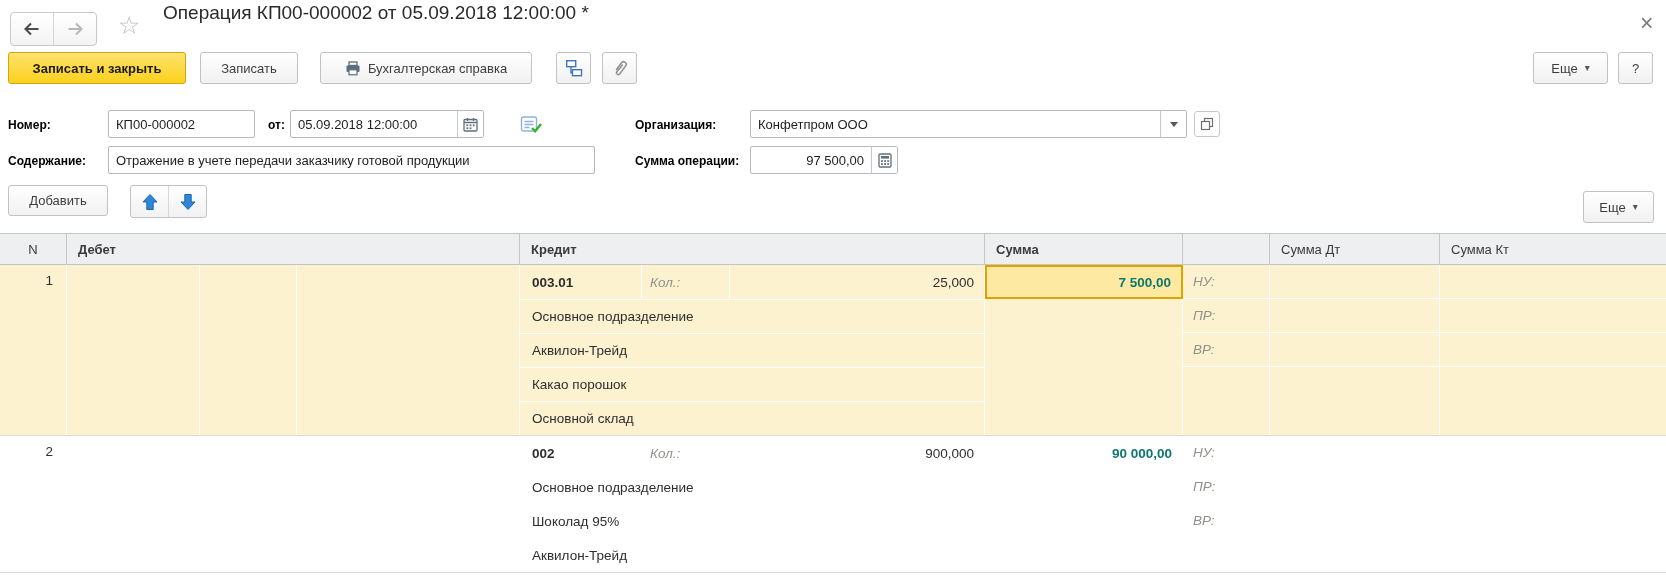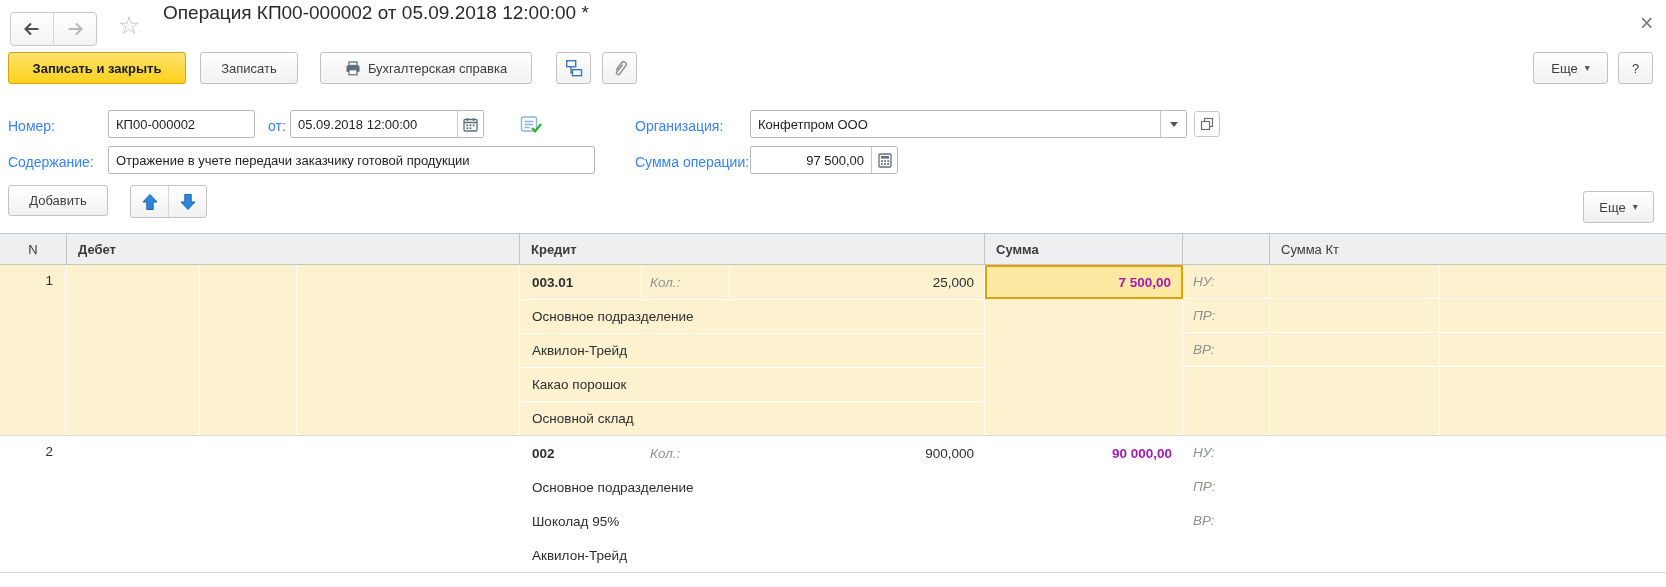--- a/index.html
+++ b/index.html
@@ -22,21 +22,21 @@
   .btn.primary{background:linear-gradient(#ffe26e,#fbd11d);border-color:#d0a70d;font-weight:bold;color:#1b1b1b;}
   .caret{font-size:10px;color:#555;line-height:1;}
   [data-name="save-close-button"]{left:8px;width:178px;}
   [data-name="save-button"]{left:200px;width:98px;}
   [data-name="accounting-note-button"]{left:320px;width:212px;}
   [data-name="structure-button"]{left:556px;width:35px;}
   [data-name="attachments-button"]{left:602px;width:35px;}
   [data-name="more-button-top"]{left:1533px;width:75px;}
   [data-name="help-button"]{left:1618px;width:35px;}
   
-  .lbl{position:absolute;font-size:14px;color:#3b82f6;white-space:nowrap;}
+  .lbl{position:absolute;font-size:12px;color:#000000;white-space:nowrap;font-weight:bold;}
   [data-name="number-label"]{left:8px;top:118px;}
   [data-name="date-prefix-label"]{left:268px;top:118px;}
   [data-name="organization-label"]{left:635px;top:118px;}
   [data-name="content-label"]{left:8px;top:154px;}
   [data-name="amount-label"]{left:635px;top:154px;}
   .field,input.field-input{position:absolute;box-sizing:border-box;height:28px;border:1px solid #b6babe;border-radius:2px;
         background:#fff;font-size:13px;color:#1e1e1e;font-family:"Liberation Sans",sans-serif;}
   input.field-input{padding:0 7px;}
   .field{display:flex;align-items:center;}
   .field .val{flex:1;padding:0 7px;white-space:nowrap;overflow:hidden;}
@@ -74,21 +74,21 @@
   .c{box-sizing:border-box;font-size:13.5px;color:#2e2e2e;display:flex;align-items:center;padding:0 8px;
      min-width:0;white-space:nowrap;overflow:hidden;}
   .vline{border-right:1px solid var(--sep);}
   .topline{border-top:1px solid var(--sep);}
   .hline{border-bottom:1px solid var(--sep);}
   .c.n{justify-content:flex-end;align-items:flex-start;padding:8px 13px 0 0;}
   .c.acc{font-weight:bold;padding-left:12px;}
   .c.kol,.c.flag{font-style:italic;color:var(--muted,#8f938c);}
   .c.flag{padding-left:10px;}
   .c.num{justify-content:flex-end;padding-right:10px;}
-  .c.sum{justify-content:flex-end;font-weight:bold;padding-right:10px;color:#a21caf;}
+  .c.sum{justify-content:flex-end;font-weight:bold;padding-right:10px;color:#0f766e;}
   .c.sel{border:2px solid var(--sel-border,#dfa300);background:var(--sel-bg,#fde9a2);}
   .c.detail{padding-left:12px;}
   svg{display:block;}
 </style>
 </head>
 <body>
 
 <div class="page" data-name="operation-document-window">
 
   <div class="nav-group" data-name="history-nav-group">
@@ -237,20 +237,21 @@
     <span class="caret" data-name="chevron-down-icon">▾</span>
   </button>
 
   <div class="table" data-name="postings-table">
     <div class="thead" data-name="table-header">
       <div class="th center" data-name="header-n">N</div>
       <div class="th b" style="grid-column:2 / 5;" data-name="header-debit">Дебет</div>
       <div class="th b" style="grid-column:5 / 8;" data-name="header-credit">Кредит</div>
       <div class="th b" data-name="header-sum">Сумма</div>
       <div class="th" data-name="header-flags"></div>
+      <div class="th" data-name="header-sum-dt">Сумма Дт</div>
       <div class="th" data-name="header-sum-kt">Сумма Кт</div>
     </div>
     <div data-name="table-body">
         <div class="trow hl" data-name="table-row" style="grid-template-rows: repeat(5, var(--line-h));">
           <div class="c n vline" data-name="row-number-cell" style="grid-area: 1 / 1 / 6;">1</div>
           <div class="c vline" data-name="debit-account-cell" style="grid-area: 1 / 2 / 6;"></div>
           <div class="c vline" data-name="debit-qty-label-cell" style="grid-area: 1 / 3 / 6;"></div>
           <div class="c vline" data-name="debit-qty-cell" style="grid-area: 1 / 4 / 6;"></div>
           <div class="c acc vline" data-name="credit-account-cell" style="grid-area: 1 / 5;">003.01</div>
           <div class="c kol vline" data-name="qty-label" style="grid-area: 1 / 6;">Кол.:</div>

